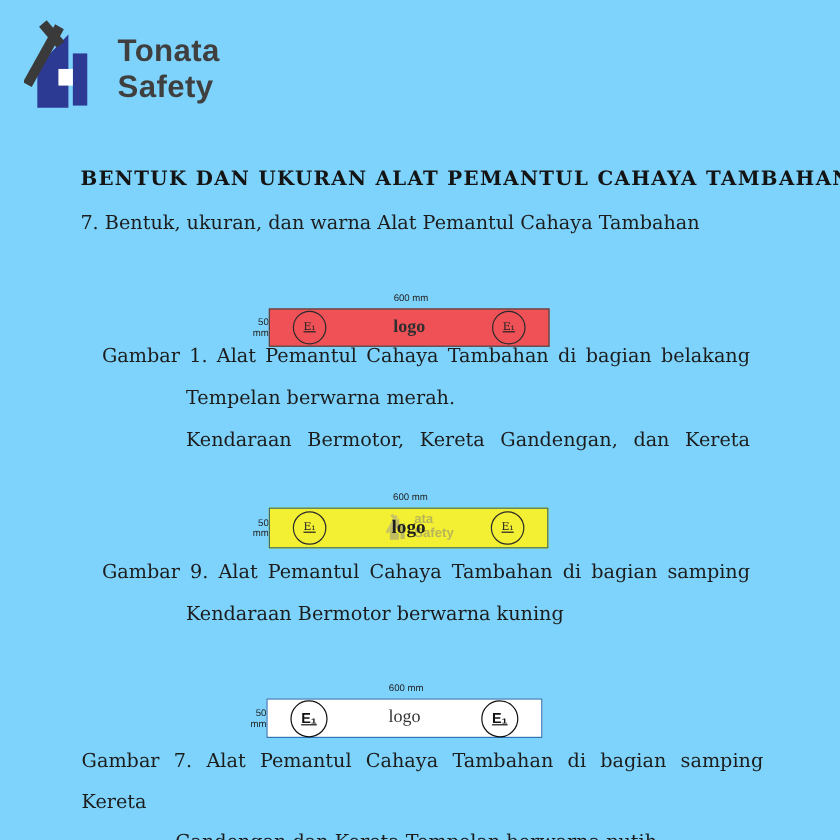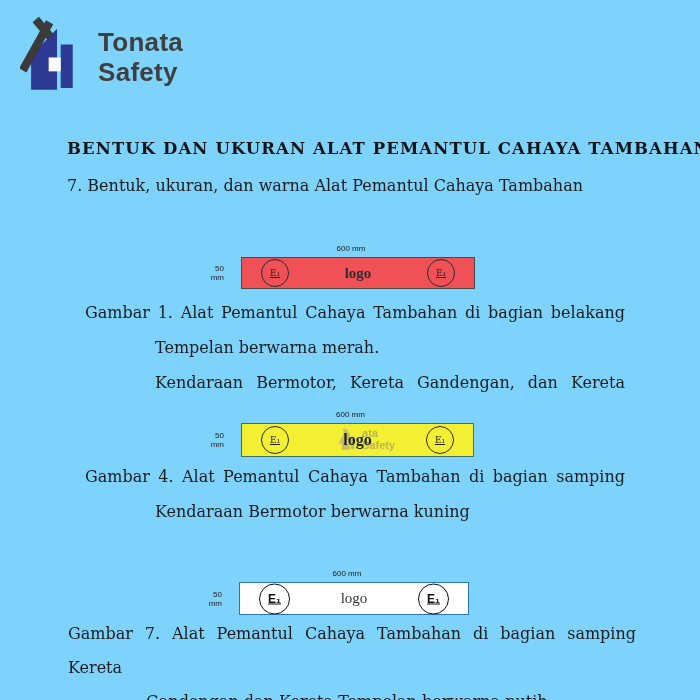--- a/index.html
+++ b/index.html
@@ -26,21 +26,21 @@
   .intro { position:absolute; left:67px; top:176px; font-size:16px; white-space:nowrap; }
 
   
   .figure { position:absolute; }
   .dim-top {
     margin-left:22px; text-align:center; margin-bottom:4px;
     font-family:"Liberation Sans", sans-serif; font-size:8px; color:#222;margin-top:20px;
   }
   .fig-body { display:flex; align-items:center; }
   .dim-left {
-    width:19px; padding-right:17px; text-align:right;
+    width:19px; padding-right:0; text-align:right;
     font-family:"Liberation Sans", sans-serif; font-size:8px; color:#222;
   }
   .strip {
     position:relative; border:1.5px solid #444;
     display:flex; align-items:center; justify-content:center;
   }
   .fig1 { left:205px; top:224px; }
   .fig1 .strip { width:232px; height:30px; }
   .fig2 { left:205px; top:390px; }
   .fig2 .strip { width:231px; height:32px; }
@@ -73,21 +73,21 @@
     display:flex; align-items:flex-start; opacity:0.5; z-index:1;
   }
   .wm-icon svg { display:block; width:22px; height:27px; }
   .wm-text {
     font-family:"Liberation Sans", sans-serif; font-weight:bold;
     font-size:11px; line-height:12px; color:#7d7d7d; margin-left:2px;
   }
 
   
   .caption { position:absolute; font-size:16px; line-height:35px; color:#1c1c1c; }
-  .cap1 { left:85px; top:295px; width:540px; }
+  .cap1 { left:85px; top:279px; width:540px; }
   .cap2 { left:85px; top:459px; width:540px; }
   .cap3 { left:68px; top:617px; width:568px; line-height:34px; }
   .ln { text-align:left; }
   .ln.just { text-align:justify; text-align-last:justify; }
   .cap1 .indent, .cap2 .indent { padding-left:70px; }
   .cap3 .indent { padding-left:78px; }
 </style>
 </head>
 <body>
 
@@ -159,21 +159,21 @@
           </span>
         <span class="logo-label">logo</span>
         <span class="circle right">
             <span>E₁</span>
           </span>
       </div>
     </div>
   </div>
 
   <div class="caption cap2">
-    <div class="ln just">Gambar 4. Alat Pemantul Cahaya Tambahan di bagian samping</div>
+    <div class="ln just">Gambar 9. Alat Pemantul Cahaya Tambahan di bagian samping</div>
     <div class="ln indent">Kendaraan Bermotor berwarna kuning</div>
   </div>
 
   <div class="figure fig3">
     <div class="dim-top">600 mm</div>
     <div class="fig-body">
       <div class="dim-left">50 mm</div>
       <div class="strip" style="background-color: rgb(255, 255, 255); border-color: rgb(46, 117, 182);">
         <span class="circle left">
             <span>E₁</span>

